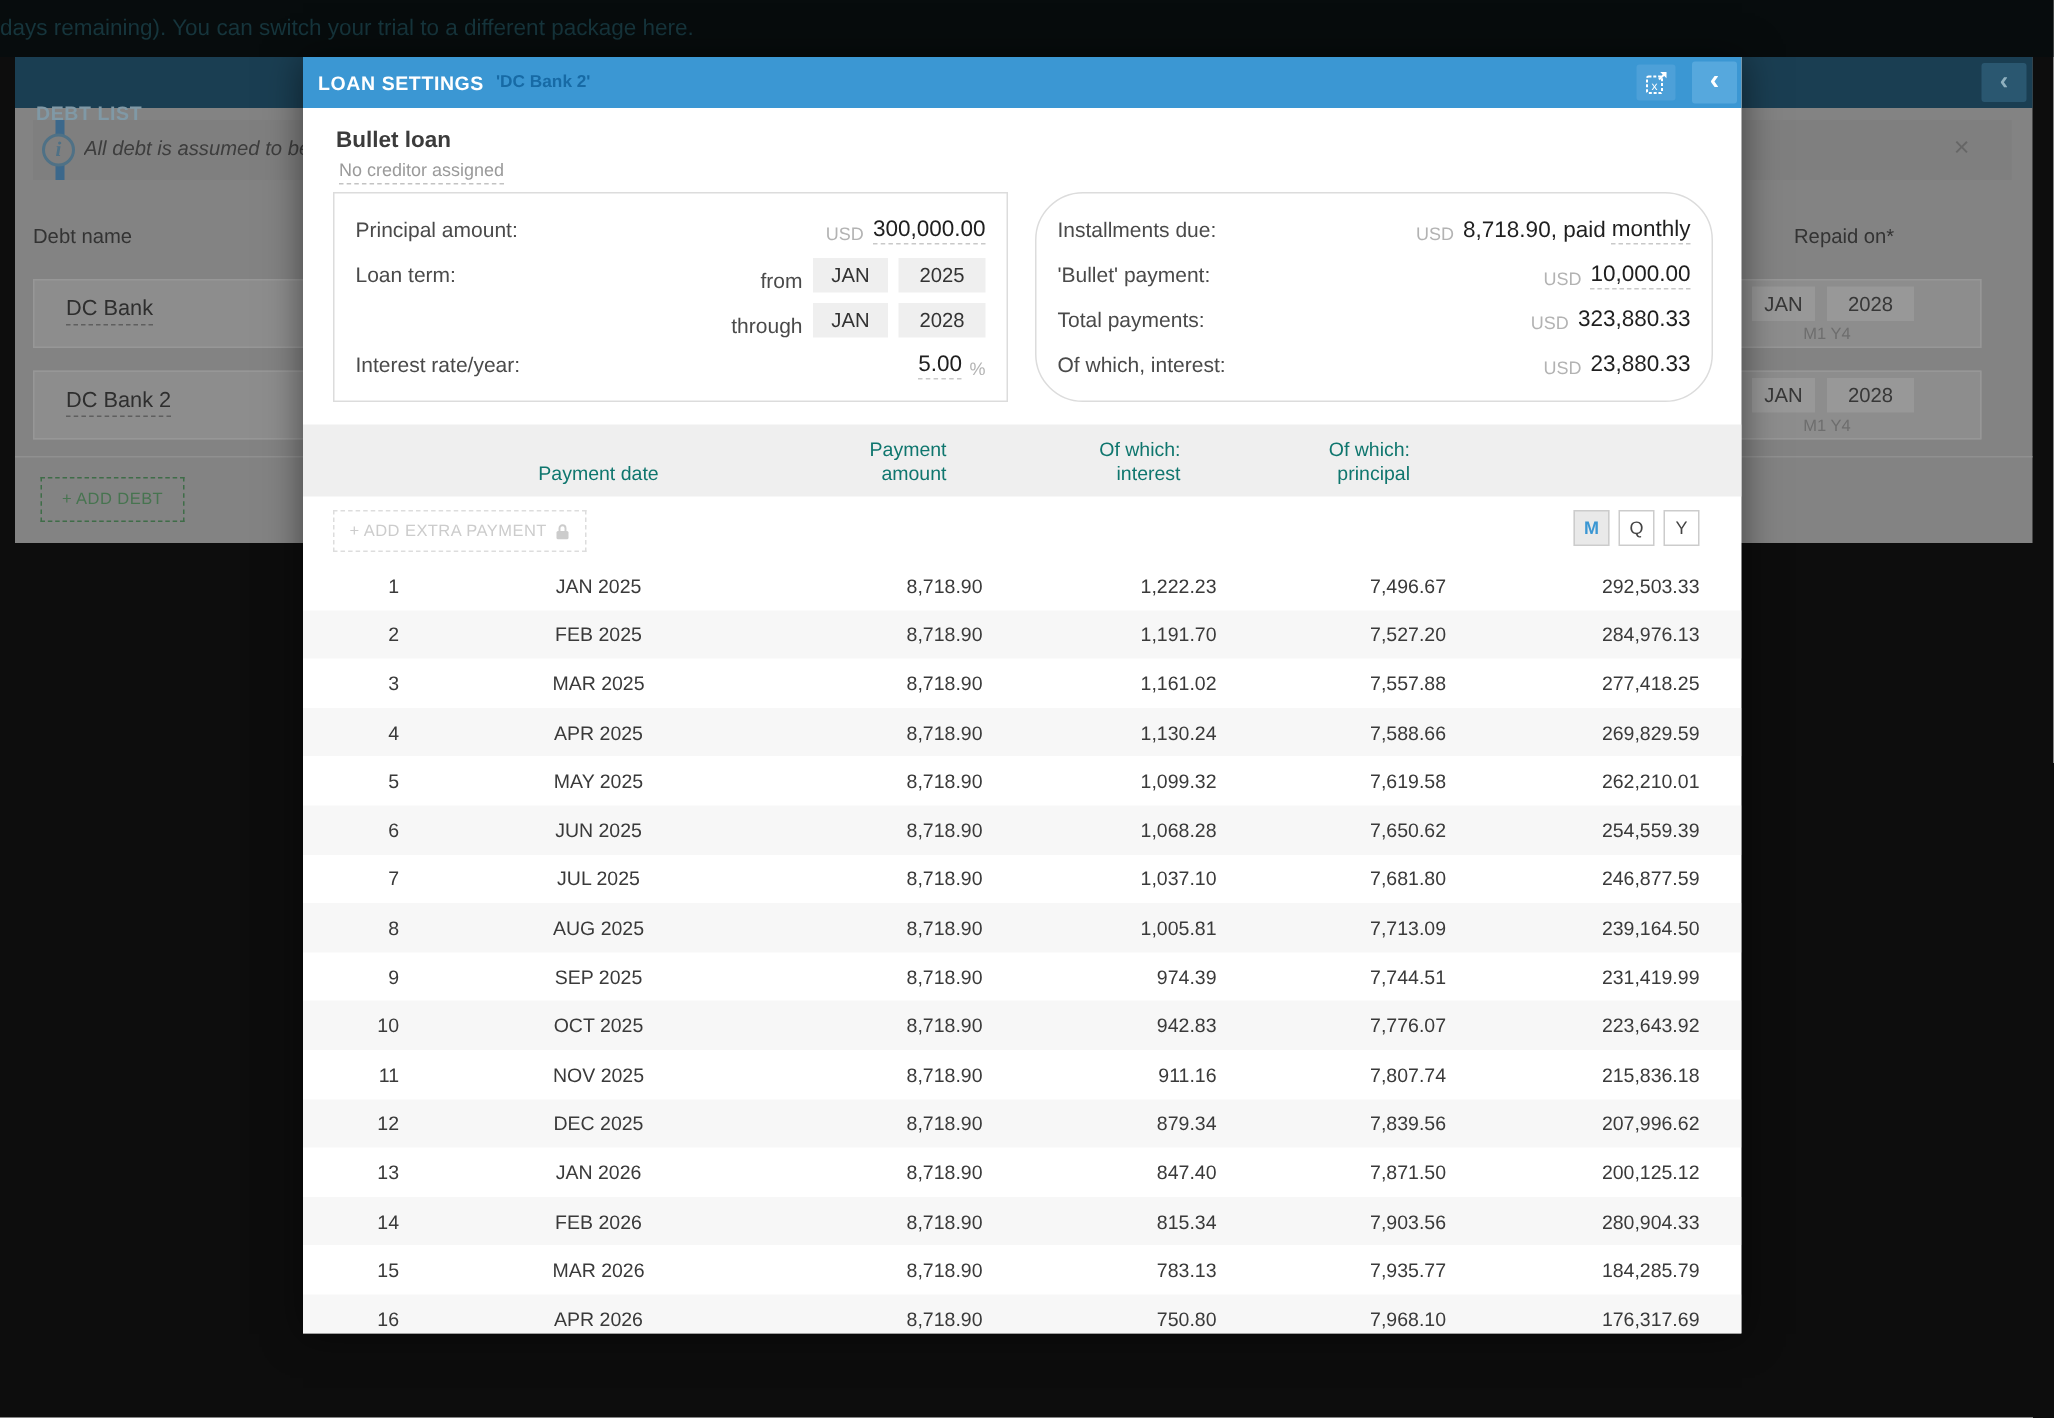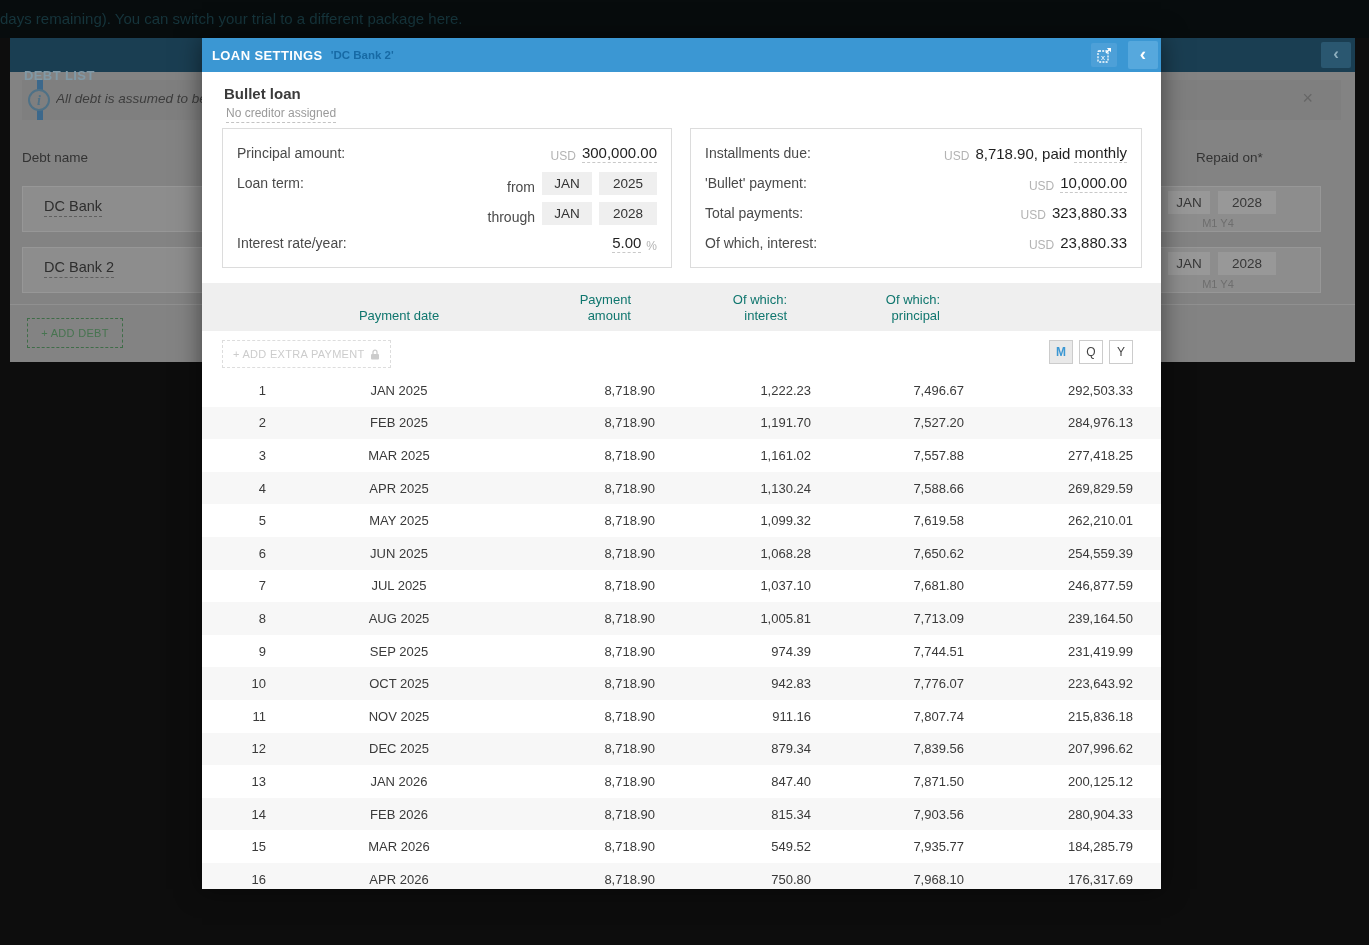--- a/index.html
+++ b/index.html
@@ -46,21 +46,21 @@
   .m-subtitle { color:#176aa5; font-size:11.5px; font-weight:bold; margin-left:8px; }
   .m-export { position:absolute; right:44px; top:5px; width:26px; height:24px; background:#4da0d8;
     border-radius:2px; display:flex; align-items:center; justify-content:center; }
   .m-back { position:absolute; right:3px; top:3px; width:30px; height:28px; background:#56a8dd;
     border-radius:2px; color:#fff; font-size:19px; font-weight:bold; text-align:center; line-height:26px; }
   .loan-type { position:absolute; left:22px; top:47px; font-size:15px; font-weight:bold; color:#3b3b3b; }
   .creditor { position:absolute; left:24px; top:68px; font-size:12px; color:#9a9a9a;
     border-bottom:1px dashed #c3c3c3; padding-bottom:2px; }
   .panel { position:absolute; top:90px; height:140px; border:1px solid #dcdcdc; background:#fff; padding:9px 14px; }
   .panel.left { left:20px; width:450px; }
-  .panel.right { left:488px; width:452px; }
+  .panel.right { left:488px; width:452px;border-radius:32px; }
   .p-row { display:flex; align-items:center; height:30px; }
   .p-label { font-size:14px; color:#4a4a4a; }
   .p-value { margin-left:auto; font-size:14px; color:#4a4a4a; display:flex; align-items:flex-end; }
   .cur { color:#b3b3b3; font-size:12px; margin-right:6px; }
   .val { color:#1f1f1f; font-size:15px; border-bottom:1px dashed #c9c9c9; padding-bottom:1px; }
   .val.nol { border-bottom:none; }
   .chip { display:inline-block; background:#efefef; color:#333; font-size:13.5px;
     padding:4px 0; text-align:center; margin-left:7px; }
   .chip.m { width:50px; } .chip.y { width:58px; }
   .unit { color:#b3b3b3; font-size:12px; margin-left:5px; }
@@ -362,21 +362,21 @@
     <div class="cell">8,718.90</div>
     <div class="cell">815.34</div>
     <div class="cell">7,903.56</div>
     <div class="cell">280,904.33</div>
     <div class="cell"></div>
   </div>
       <div class="row grid">
     <div class="cell c0">15</div>
     <div class="cell c1">MAR 2026</div>
     <div class="cell">8,718.90</div>
-    <div class="cell">549.52</div>
+    <div class="cell">783.13</div>
     <div class="cell">7,935.77</div>
     <div class="cell">184,285.79</div>
     <div class="cell"></div>
   </div>
       <div class="row grid alt">
     <div class="cell c0">16</div>
     <div class="cell c1">APR 2026</div>
     <div class="cell">8,718.90</div>
     <div class="cell">750.80</div>
     <div class="cell">7,968.10</div>

